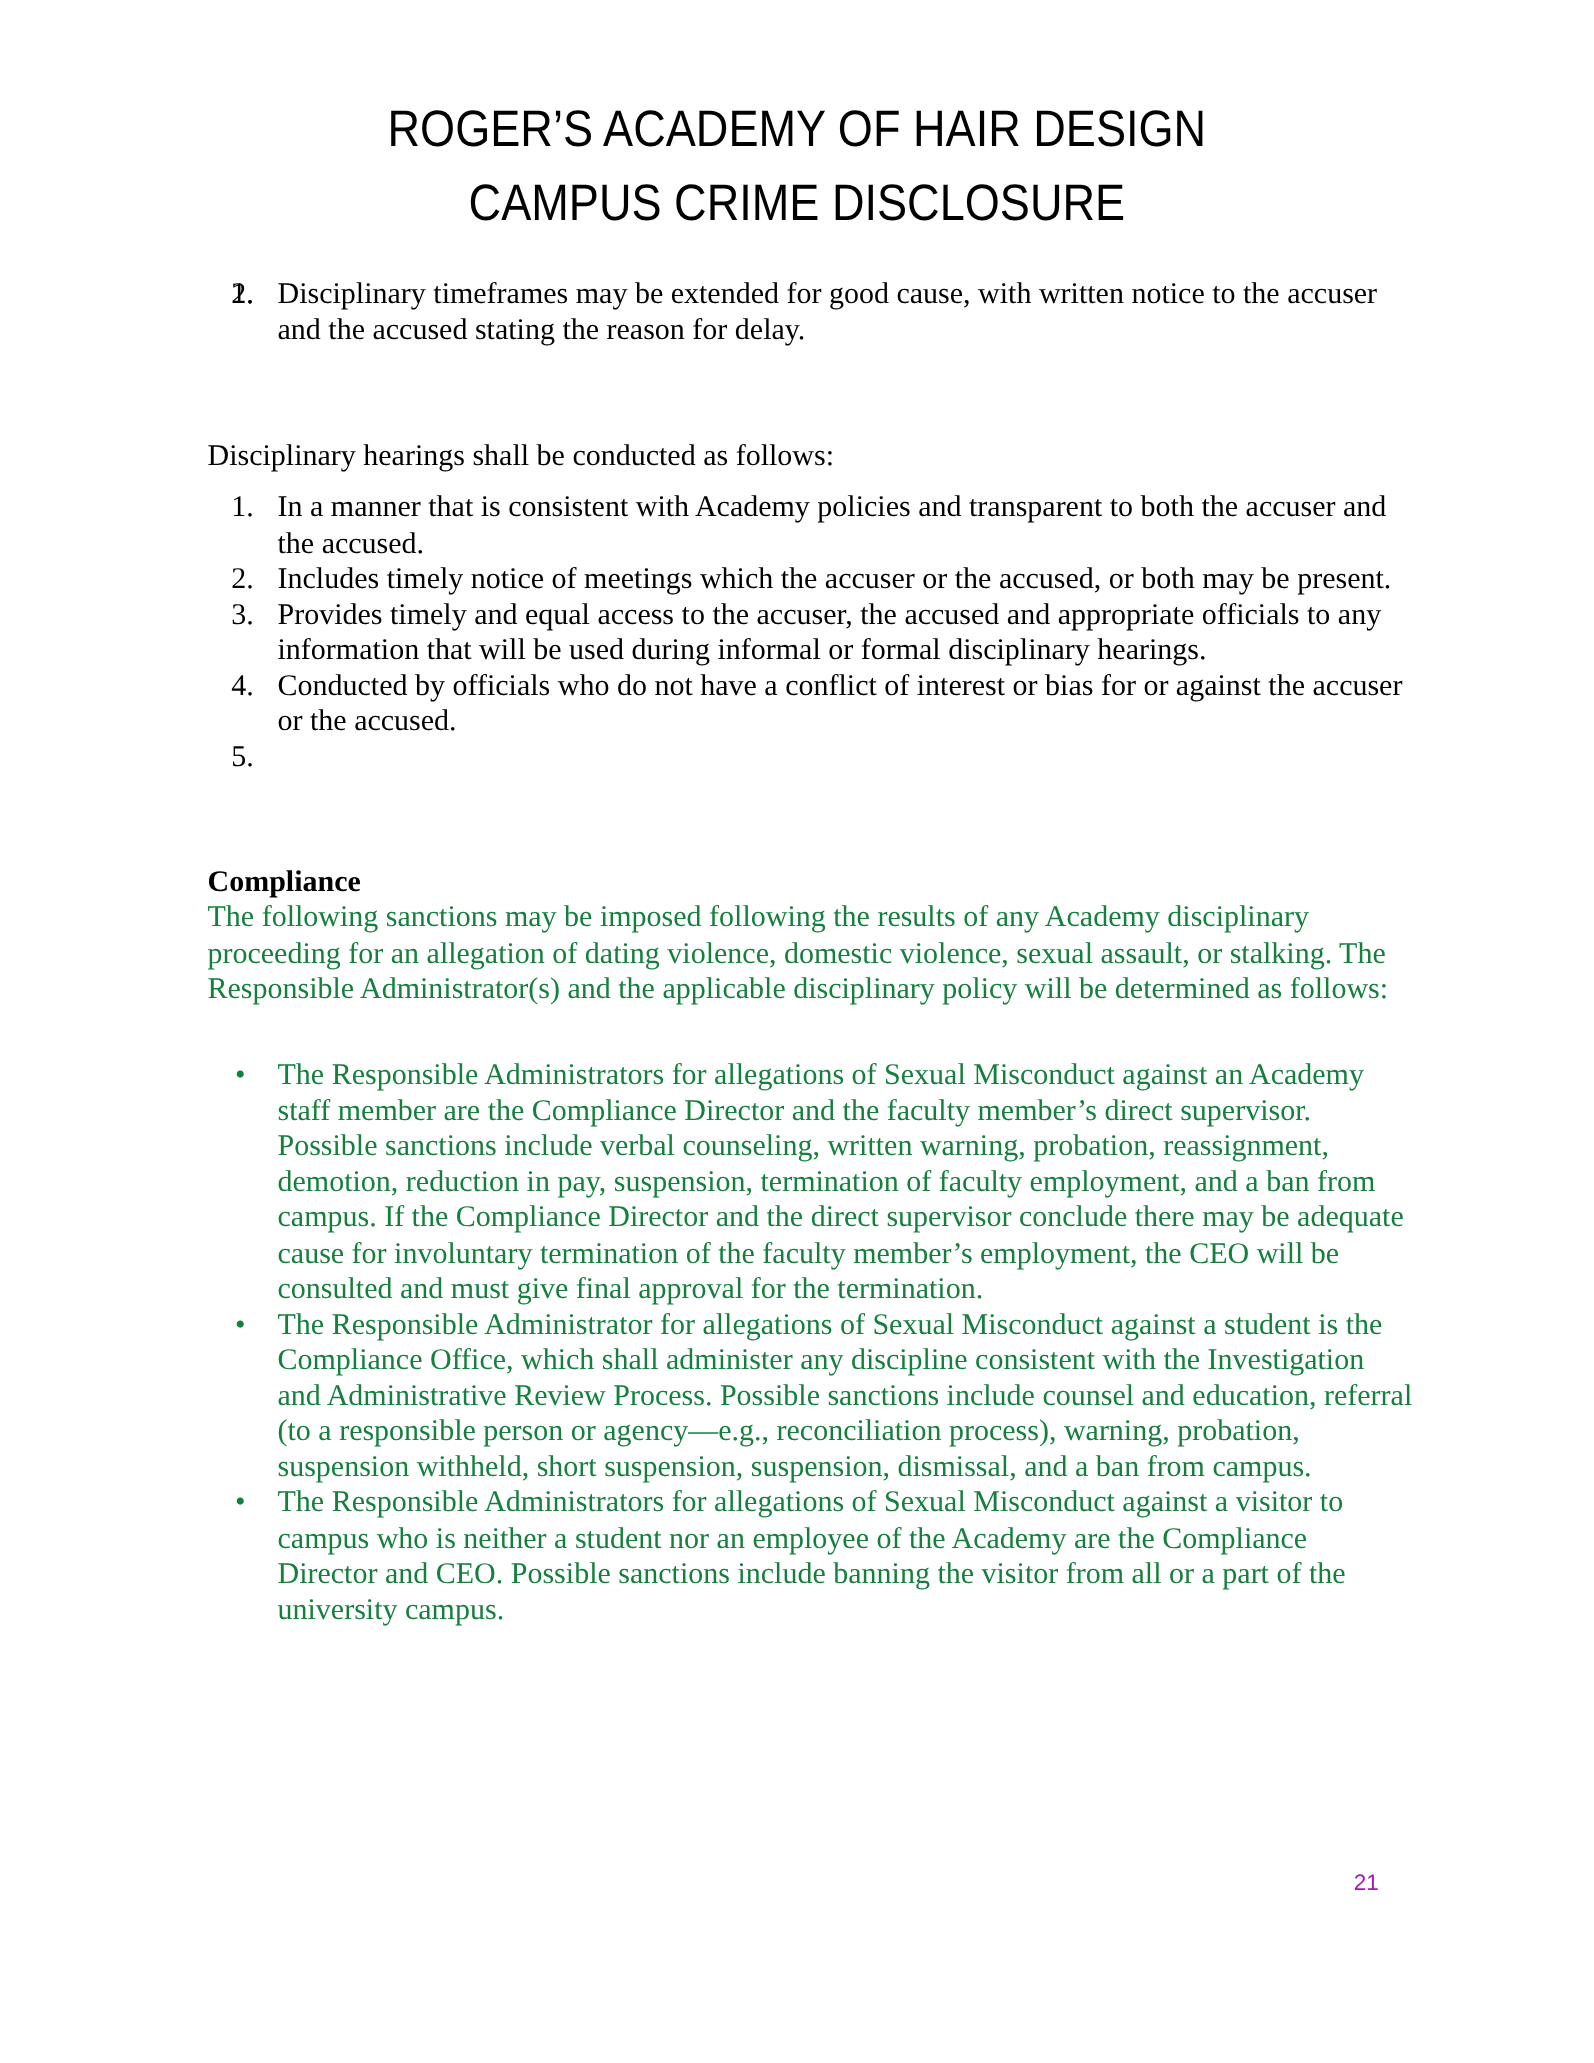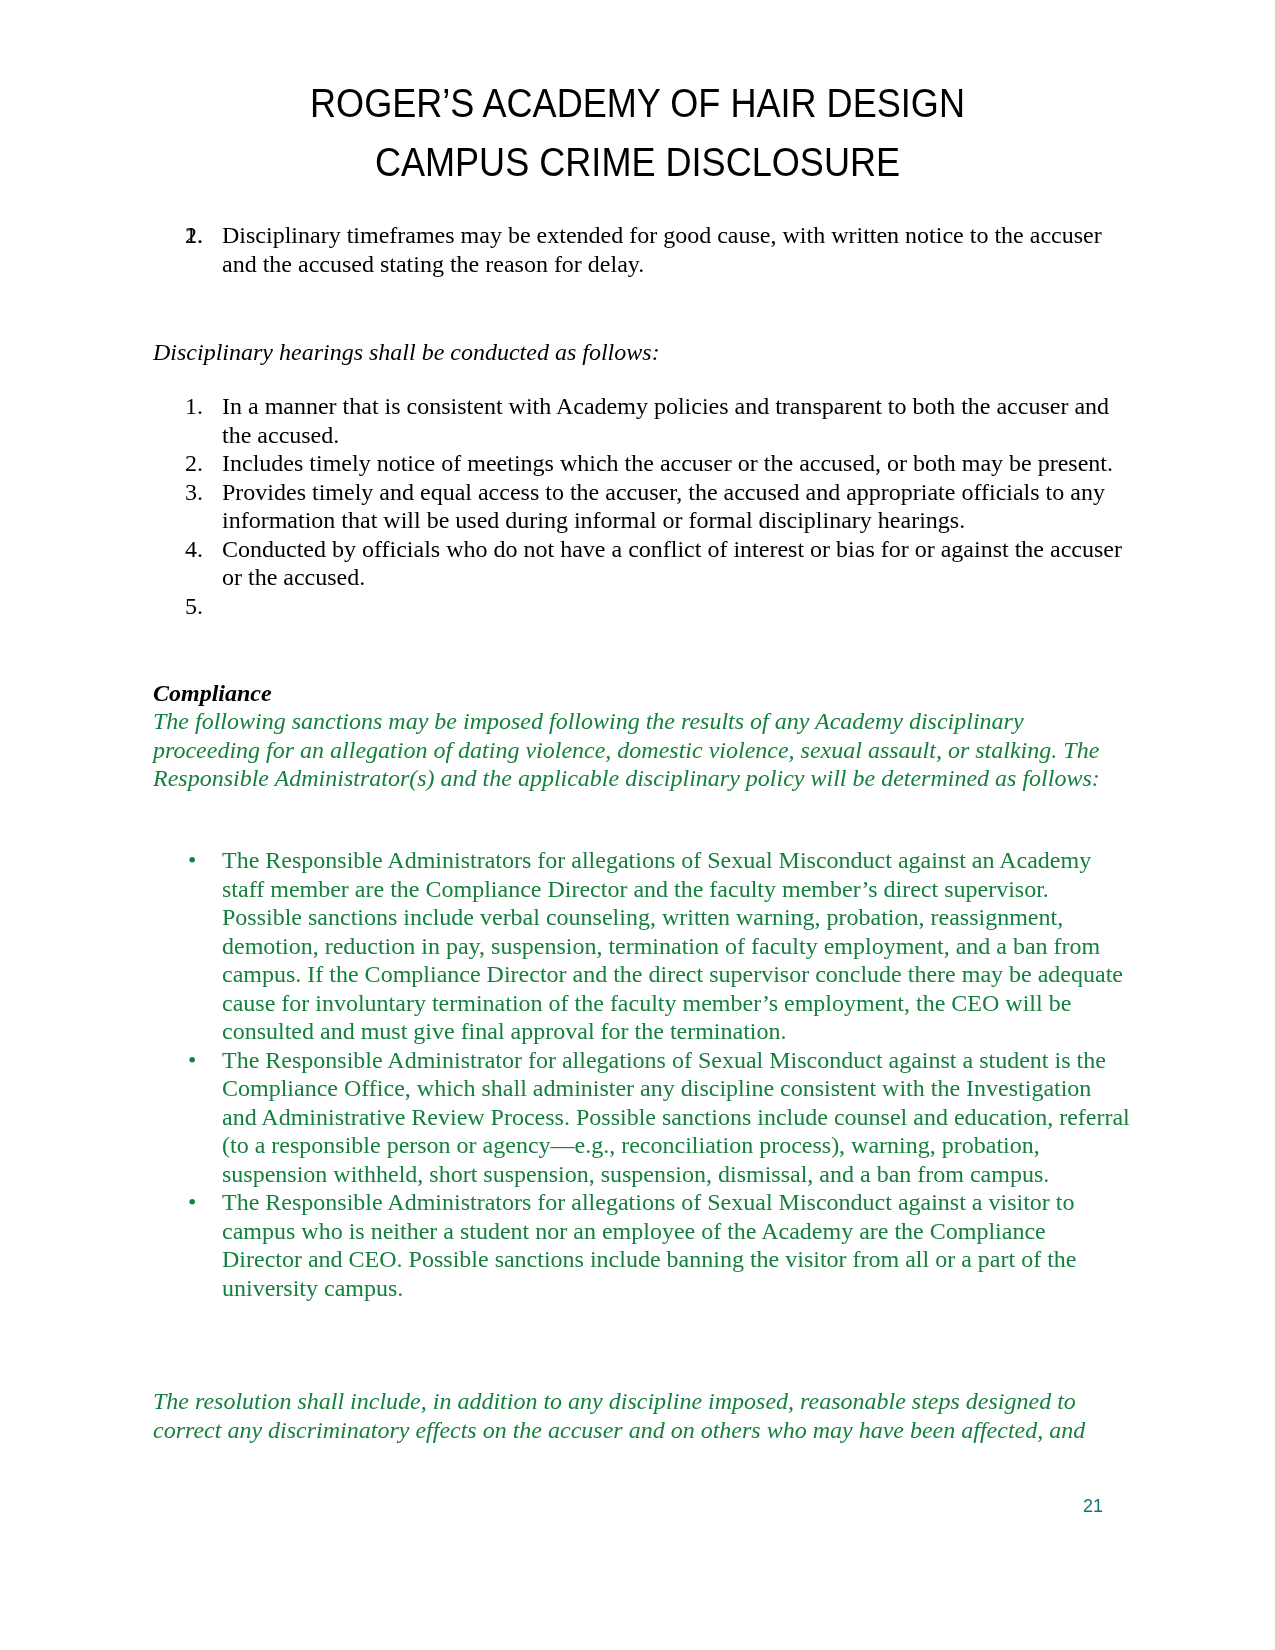--- a/index.html
+++ b/index.html
@@ -10,26 +10,26 @@
       font-family: "Liberation Sans", sans-serif; font-size: 41px; color: #000;
       transform: scaleX(0.88); transform-origin: center; letter-spacing: 0px;
     }
     .t1 { top: 80px; }
     .t2 { top: 139px; }
     .serif { font-family: "Liberation Serif", serif; font-size: 24px; line-height: 28.5px; color: #000; }
     .grey { color: #15803d; }
     .ol { position: absolute; left: 150px; width: 980px; margin: 0; padding: 0; list-style: none; }
     .ol li { position: relative; padding-left: 72px; margin: 0; }
     .ol .num { position: absolute; left: 35px; top: 0; }
-    .para { position: absolute; left: 150px; width: 960px; margin: 3px; font-style: italic; }
+    .para { position: absolute; left: 150px; width: 960px; margin: 16px; }
     .heading { font-weight: bold; }
     .ul { position: absolute; left: 150px; width: 980px; margin: 0; padding: 0; list-style: none; }
     .ul li { position: relative; padding-left: 72px; margin: 0; }
     .ul .bullet { position: absolute; left: 38px; top: 0; }
-    .pagenum { position: absolute; left: 1083px; top: 1496px; font-family: "Liberation Sans", sans-serif; font-size: 18px; color: #0f766e; }
+    .pagenum { position: absolute; left: 1083px; top: 1496px; font-family: "Liberation Sans", sans-serif; font-size: 18px; color: #a21caf; }
   </style>
 </head>
 <body>
 
 <div class="page">
 
   <div class="title t1">ROGER’S ACADEMY OF HAIR DESIGN</div>
   <div class="title t2">CAMPUS CRIME DISCLOSURE</div>
 
   <ol class="ol serif" style="top:221px;">
@@ -77,16 +77,15 @@
     <li>
       <span class="bullet">•</span>
       <span>The Responsible Administrator for allegations of Sexual Misconduct against a student is the Compliance Office, which shall administer any discipline consistent with the Investigation and Administrative Review Process. Possible sanctions include counsel and education, referral (to a responsible person or agency—e.g., reconciliation process), warning, probation, suspension withheld, short suspension, suspension, dismissal, and a ban from campus.</span>
     </li>
     <li>
       <span class="bullet">•</span>
       <span>The Responsible Administrators for allegations of Sexual Misconduct against a visitor to campus who is neither a student nor an employee of the Academy are the Compliance Director and CEO. Possible sanctions include banning the visitor from all or a part of the university campus.</span>
     </li>
   </ul>
 
-  <p class="para serif grey" style="top:1384px; width:970px;">The resolution shall include, in addition to any discipline imposed, reasonable steps designed to correct any discriminatory effects on the accuser and on others who may have been affected, and</p>
 
   <div class="pagenum">21</div>
 </div>
 
 </body></html>

